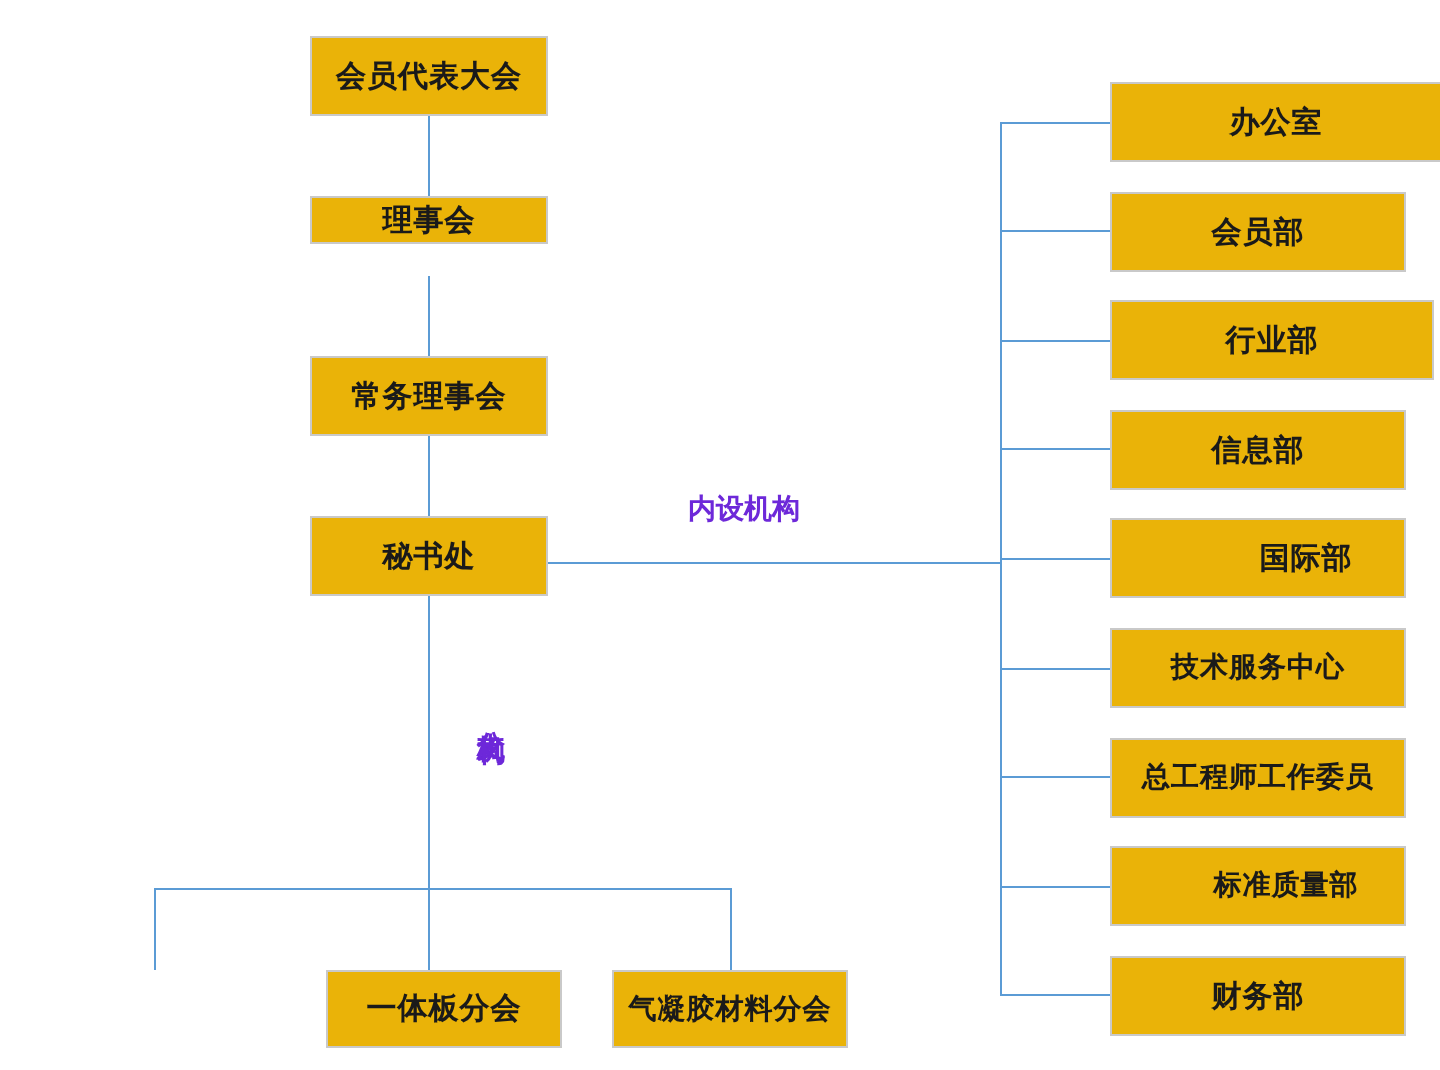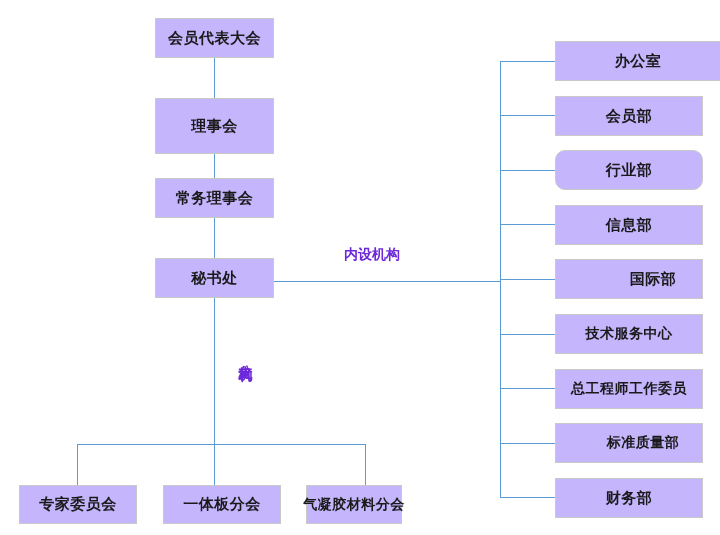--- a/index.html
+++ b/index.html
@@ -13,21 +13,21 @@
     width: 720px;
     height: 535px;
     background: #ffffff;
     font-family: "Liberation Sans", "DejaVu Sans", sans-serif;
     overflow: hidden;
   }
   .node {
     position: absolute;
     box-sizing: border-box;
     border: 1px solid #c9c9c9;
-    background: #c4b5fd;
+    background: #eab308;
     display: flex;
     align-items: center;
     justify-content: center;
     color: #1a1a1a;
     font-size: 15px;
     font-weight: bold;
     letter-spacing: 0.5px;
     white-space: nowrap;
     z-index: 3;
   }
@@ -81,50 +81,47 @@
   <div class="conn h" style="left:500px; top:224px; width:55px;"></div>
   <div class="conn h" style="left:500px; top:279px; width:55px;"></div>
   <div class="conn h" style="left:500px; top:334px; width:55px;"></div>
   <div class="conn h" style="left:500px; top:388px; width:55px;"></div>
   <div class="conn h" style="left:500px; top:443px; width:55px;"></div>
   <div class="conn h" style="left:500px; top:497px; width:55px;"></div>
 
   <div class="node" style="left:155px; top:18px; width:119px; height:40px;">
     <span>会员代表大会</span>
   </div>
-  <div class="node" style="left:155px; top:98px; width:119px; height:56px;">
+  <div class="node" style="left:155px; top:98px; width:119px; height:24px;">
     <span>理事会</span>
   </div>
   <div class="node" style="left:155px; top:178px; width:119px; height:40px;">
     <span>常务理事会</span>
   </div>
   <div class="node" style="left:155px; top:258px; width:119px; height:40px;justify-content:center;">
     <span>秘书处</span>
   </div>
 
   <div class="edge-label" style="left:340px; top:246px;">内设机构</div>
   <div class="edge-label vertical" style="left:239px; top:350px;">分支机构</div>
 
-  <div class="node" style="left:19px; top:485px; width:118px; height:39px;">
-    <span>专家委员会</span>
-  </div>
   <div class="node" style="left:163px; top:485px; width:118px; height:39px;">
     <span>一体板分会</span>
   </div>
-  <div class="node small" style="left:306px; top:485px; width:96px; height:39px;">
+  <div class="node small" style="left:306px; top:485px; width:118px; height:39px;">
     <span>气凝胶材料分会</span>
   </div>
 
   <div class="node" style="left:555px; top:41px; width:166px; height:40px;text-align:center;">
     <span>办公室</span>
   </div>
   <div class="node" style="left:555px; top:96px; width:148px; height:40px;">
     <span>会员部</span>
   </div>
-  <div class="node" style="left:555px; top:150px; width:148px; height:40px;border-radius:10px;">
+  <div class="node" style="left:555px; top:150px; width:162px; height:40px;">
     <span>行业部</span>
   </div>
   <div class="node" style="left:555px; top:205px; width:148px; height:40px;">
     <span>信息部</span>
   </div>
   <div class="node" style="left:555px; top:259px; width:148px; height:40px;padding-left:48px;">
     <span>国际部</span>
   </div>
   <div class="node small" style="left:555px; top:314px; width:148px; height:40px;">
     <span>技术服务中心</span>

